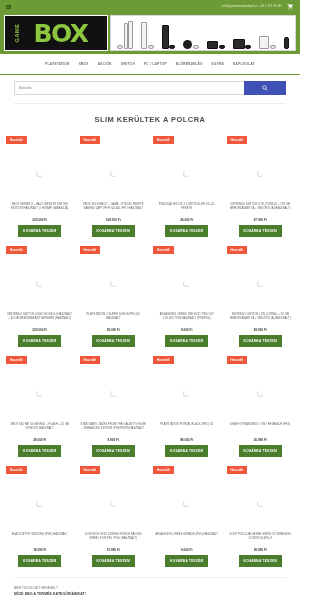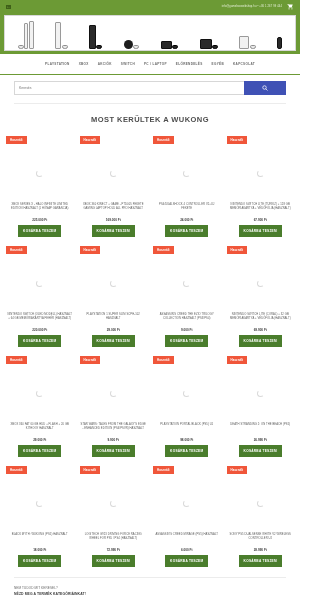--- a/index.html
+++ b/index.html
@@ -280,20 +280,24 @@
     <span class="tb-txt">info@gameboxwebshop.hu  •  +36 1 267 99 444</span>
     <span class="cart-ico">
       <svg width="7" height="7" viewBox="0 0 24 24" fill="#ffffff">
         <path d="M7 18c-1.1 0-2 .9-2 2s.9 2 2 2 2-.9 2-2-.9-2-2-2zm10 0c-1.1 0-2 .9-2 2s.9 2 2 2 2-.9 2-2-.9-2-2-2zM7.2 14h9.4l3-9H5.2L4.5 3H1v2h2.3l3.6 7.6-1.3 2.4c-.4.7.1 1.6.9 1.6h12v-2H7.2z"></path>
       </svg>
     </span>
   </div>
 </div>
 
 <div class="header-band">
+  <a class="logo-box">
+    <span class="logo-game">GAME</span>
+    <span class="logo-word">BOX</span>
+  </a>
   <div class="consoles-box">
     <span class="console">
       <span class="cs-pad light"></span>
         <span class="cs-tower" style="width:4px;height:26px;border-radius:1px;"></span>
         <span class="cs-tower" style="width:5px;height:28px;border-radius:1px;"></span>
     </span>
     <span class="console">
       <span class="cs-tower" style="width:6px;height:27px;border-radius:1px;"></span>
         <span class="cs-pad light"></span>
     </span>
@@ -342,21 +346,21 @@
         <svg width="6" height="6" viewBox="0 0 24 24" fill="none" stroke="#ffffff" stroke-width="3">
           <circle cx="10" cy="10" r="7"></circle>
             <line x1="15" y1="15" x2="22" y2="22"></line>
         </svg>
       </span>
     </button>
   </div>
 </div>
 <div class="hr-thin"></div>
 
-<h2 class="sec-title">MOST KERÜLTEK A WUKONG</h2>
+<h2 class="sec-title">SLIM KERÜLTEK A POLCRA</h2>
 
 <div class="grid">
 
   <div class="card">
     <span class="badge">Használt</span>
     <div class="thumb">
         <span class="spinner"></span>
       </div>
     <div class="p-name">XBOX SERIES X - HALO INFINITE LIMITED EDITION HASZNÁLT (1 HÓNAP GARANCIA)</div>
     <div class="p-price">225.000 Ft</div>

